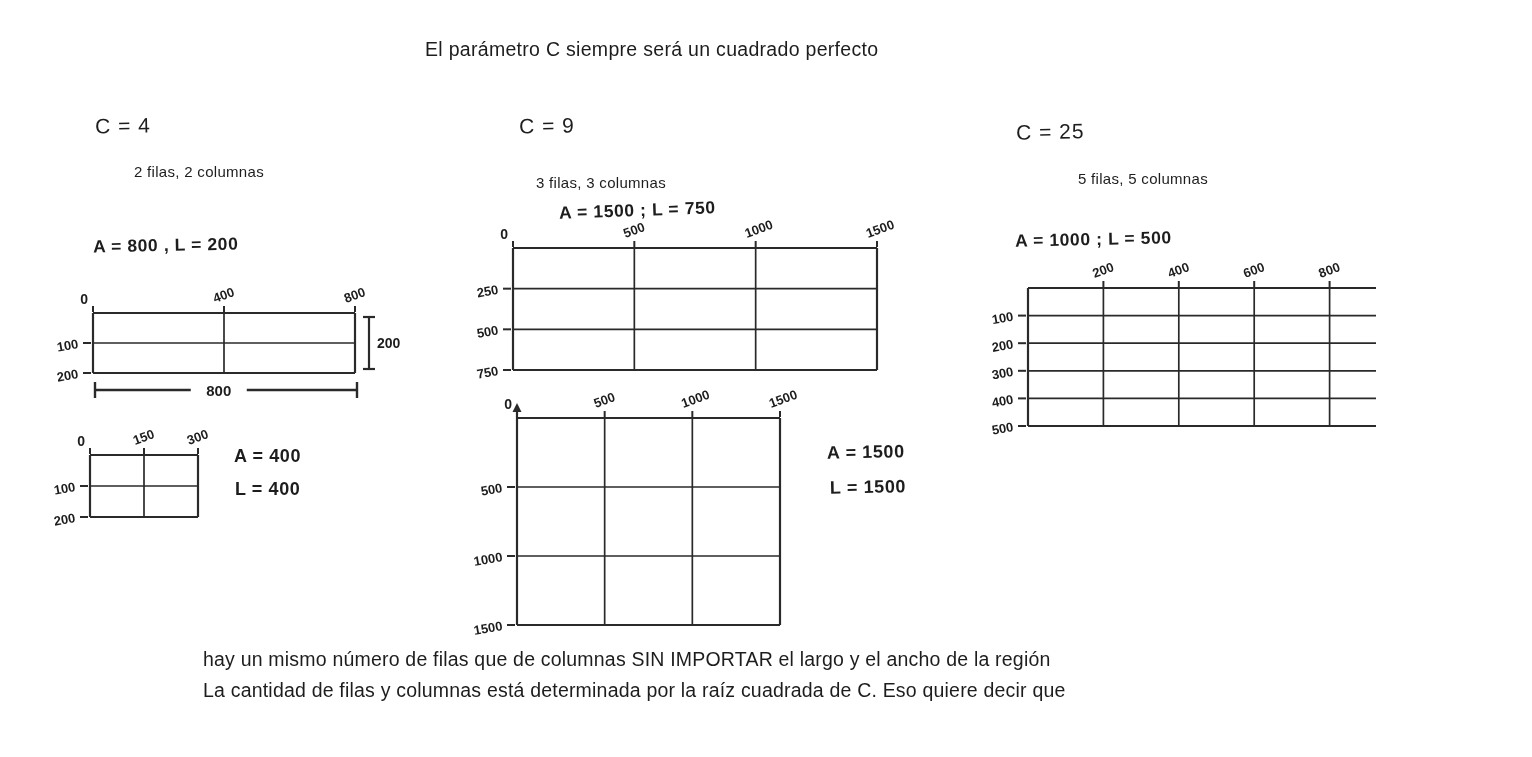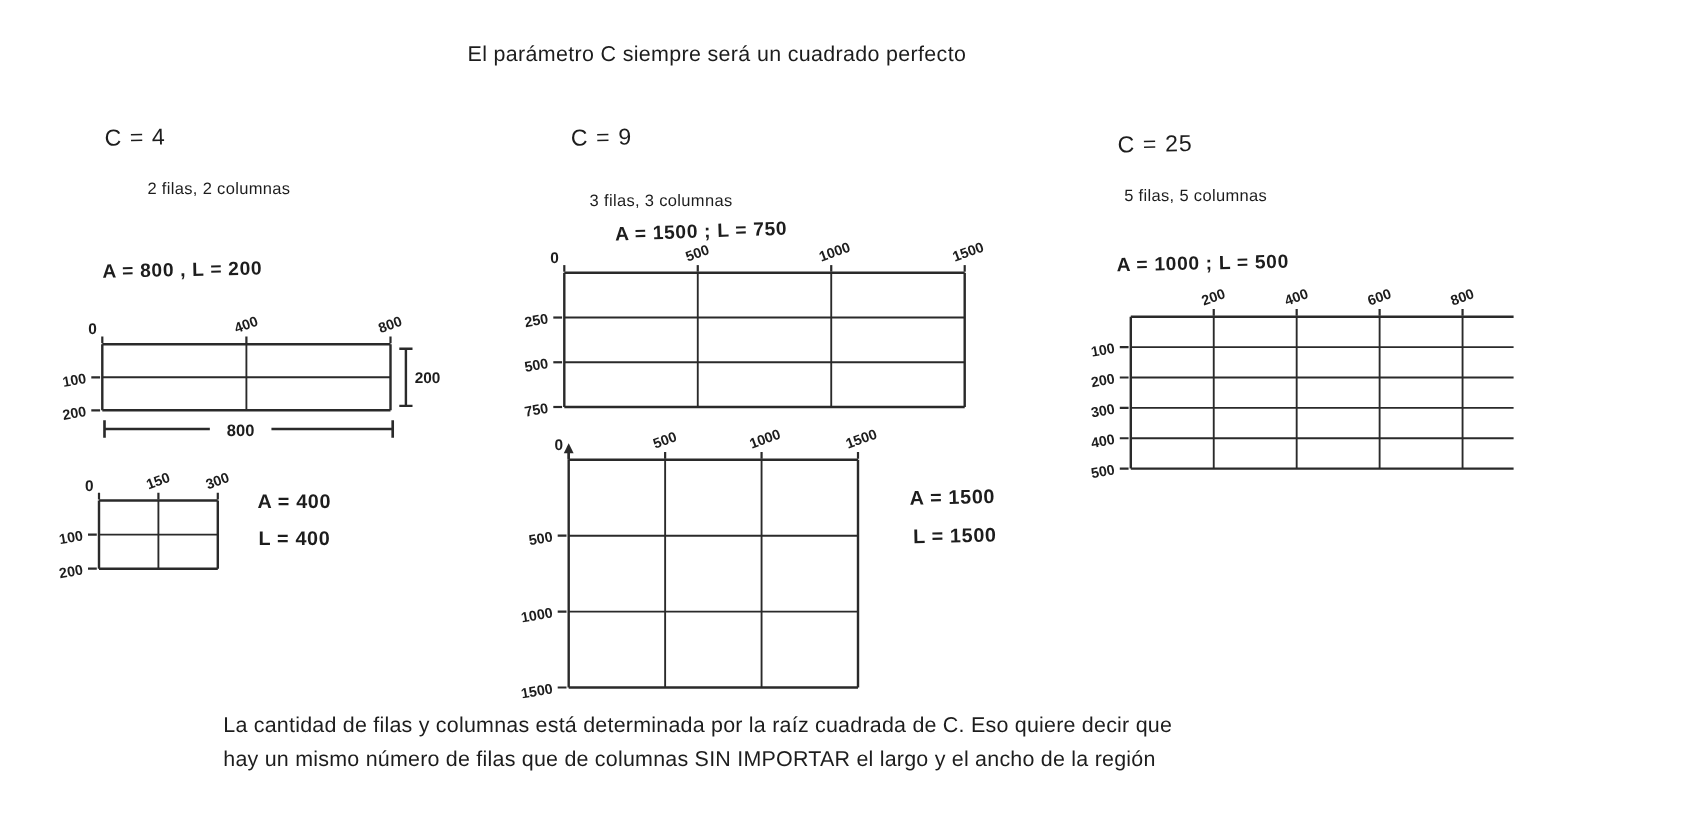--- a/index.html
+++ b/index.html
@@ -126,21 +126,21 @@
         <text transform="translate(48,181) rotate(-10)" text-anchor="end" font-size="13" font-weight="bold">1000</text>
         <line x1="52" y1="245" x2="60" y2="245" stroke="#2a2a2a" stroke-width="2"></line>
         <text transform="translate(48,250) rotate(-10)" text-anchor="end" font-size="13" font-weight="bold">1500</text>
         <line x1="62" y1="26" x2="62" y2="38" stroke="#2a2a2a" stroke-width="2.2"></line>
         <polygon points="57.5,32 66.5,32 62,23" fill="#2a2a2a"></polygon>
       </svg></div>
   <div class="abs side tilt-a" style="left:827px;top:442px;">A = 1500</div>
   <div class="abs side tilt-a" style="left:830px;top:477px;">L = 1500</div>
 
   <div class="abs clabel tilt-a" style="left:1016px;top:120px;">C = 25</div>
-  <div class="abs dims" style="left:1022px;top:170px;">5 filas, 5 columnas</div>
+  <div class="abs dims" style="left:1078px;top:170px;">5 filas, 5 columnas</div>
   <div class="abs params tilt-a" style="left:1015px;top:229px;">A = 1000  ;   L = 500</div>
   <div class="abs" style="left:965px;top:250px;"><svg width="510" height="185">
         <line x1="63" y1="38" x2="63" y2="176" stroke="#2a2a2a" stroke-width="2.2"></line>
         <line x1="138.4" y1="38" x2="138.4" y2="176" stroke="#2a2a2a" stroke-width="1.7"></line>
         <line x1="213.8" y1="38" x2="213.8" y2="176" stroke="#2a2a2a" stroke-width="1.7"></line>
         <line x1="289.2" y1="38" x2="289.2" y2="176" stroke="#2a2a2a" stroke-width="1.7"></line>
         <line x1="364.6" y1="38" x2="364.6" y2="176" stroke="#2a2a2a" stroke-width="1.7"></line>
         <line x1="440" y1="38" x2="440" y2="176" stroke="#2a2a2a" stroke-width="2.2"></line>
         <line x1="63" y1="38" x2="440" y2="38" stroke="#2a2a2a" stroke-width="2.2"></line>
         <line x1="63" y1="65.6" x2="440" y2="65.6" stroke="#2a2a2a" stroke-width="1.7"></line>
@@ -164,17 +164,17 @@
         <text transform="translate(49,98.2) rotate(-10)" text-anchor="end" font-size="13" font-weight="bold">200</text>
         <line x1="53" y1="120.8" x2="61" y2="120.8" stroke="#2a2a2a" stroke-width="2"></line>
         <text transform="translate(49,125.8) rotate(-10)" text-anchor="end" font-size="13" font-weight="bold">300</text>
         <line x1="53" y1="148.4" x2="61" y2="148.4" stroke="#2a2a2a" stroke-width="2"></line>
         <text transform="translate(49,153.4) rotate(-10)" text-anchor="end" font-size="13" font-weight="bold">400</text>
         <line x1="53" y1="176" x2="61" y2="176" stroke="#2a2a2a" stroke-width="2"></line>
         <text transform="translate(49,181) rotate(-10)" text-anchor="end" font-size="13" font-weight="bold">500</text>
       </svg></div>
 
   <div class="abs footer" style="left:203px;top:644px;">
+    <div>hay un mismo número de filas que de columnas SIN IMPORTAR el largo y el ancho de la región</div>
     <div>La cantidad de filas y columnas está determinada por la raíz cuadrada de C. Eso quiere decir que</div>
-    <div>hay un mismo número de filas que de columnas SIN IMPORTAR el largo y el ancho de la región</div>
   </div>
 
 </div>
 
 </body></html>

